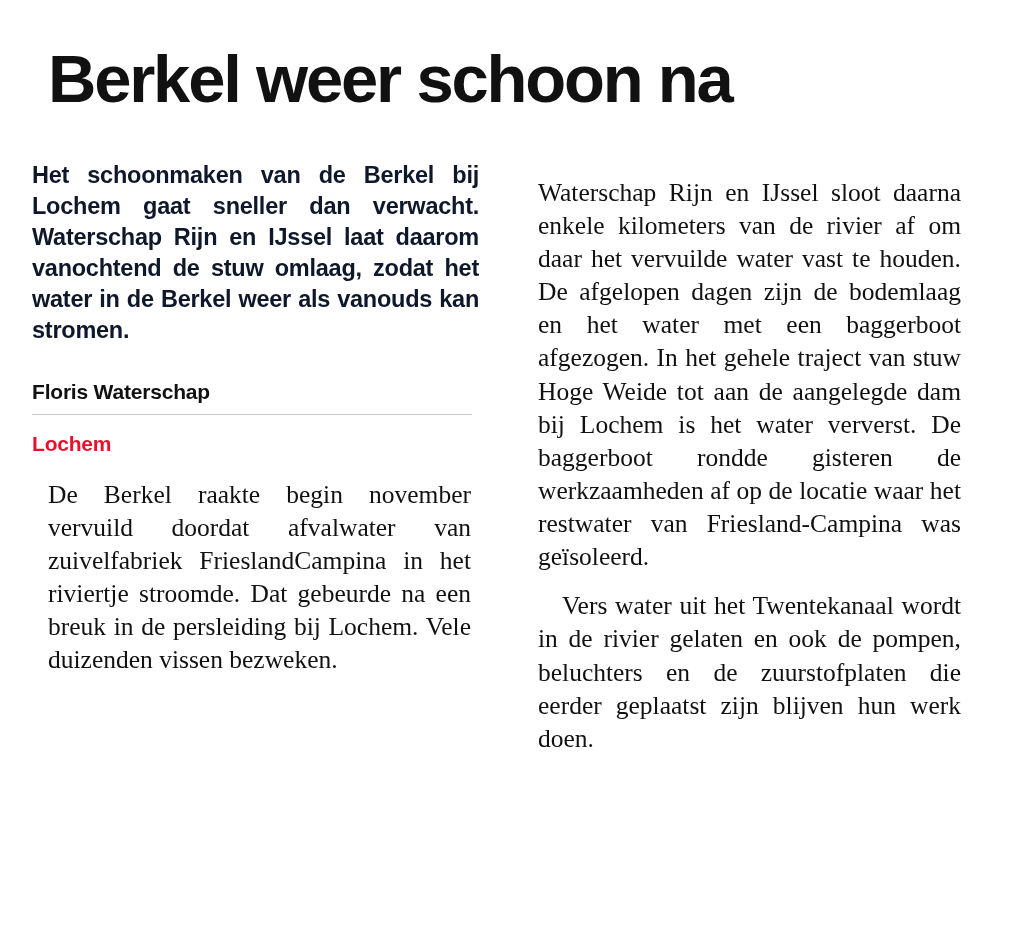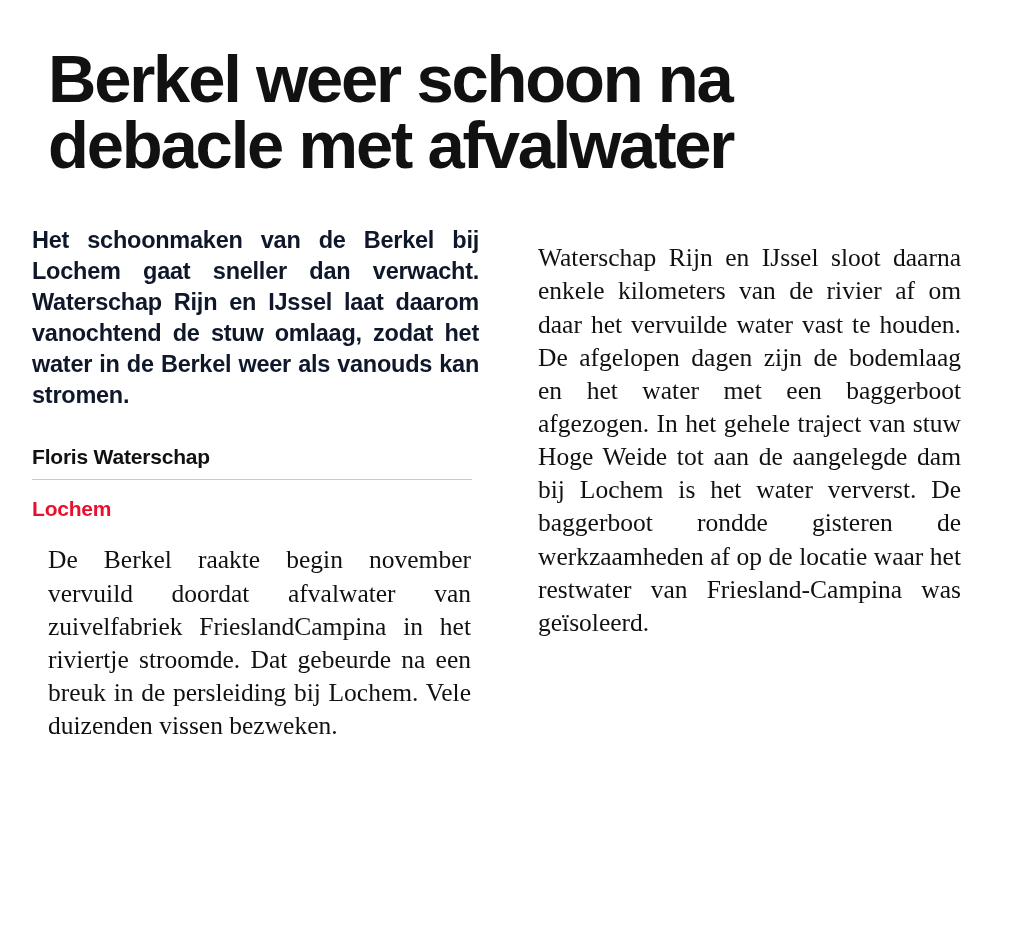--- a/index.html
+++ b/index.html
@@ -97,31 +97,31 @@
     text-indent: 24px;
   }
 </style>
 </head>
 <body>
 
 <div class="page">
 
   <h1 class="headline">
     <span class="line">Berkel weer schoon na</span>
-    <span class="line">debacle met afvalwater</span>
   </h1>
 
   <div class="columns">
 
     <div class="col col-left">
       <p class="standfirst">Het schoonmaken van de Berkel bij Lochem gaat sneller dan verwacht. Waterschap Rijn en IJssel laat daarom vanochtend de stuw omlaag, zodat het water in de Berkel weer als vanouds kan stromen.</p>
       <div class="byline">Floris Waterschap</div>
       <hr class="byline-rule">
       <div class="dateline">Lochem</div>
       <p class="body-par">De Berkel raakte begin november vervuild doordat afvalwater van zuivelfabriek FrieslandCampina in het riviertje stroomde. Dat ge­beurde na een breuk in de persleiding bij Lochem. Vele duizenden vissen bezweken.</p>
     </div>
 
     <div class="col col-right">
       <p class="body-par">Waterschap Rijn en IJssel sloot daarna enkele kilometers van de rivier af om daar het vervuilde water vast te houden. De afgelopen dagen zijn de bodemlaag en het water met een baggerboot afgezogen. In het gehele traject van stuw Hoge Weide tot aan de aangelegde dam bij Lochem is het water ververst. De baggerboot rondde gisteren de werkzaamheden af op de locatie waar het restwater van Friesland-Campina was geïsoleerd.</p>
+      <p class="body-par">Vers water uit het Twentekanaal wordt in de rivier gelaten en ook de pompen, beluchters en de zuurstofplaten die eerder geplaatst zijn blijven hun werk doen.</p>
     </div>
 
   </div>
 </div>
 
 </body></html>

